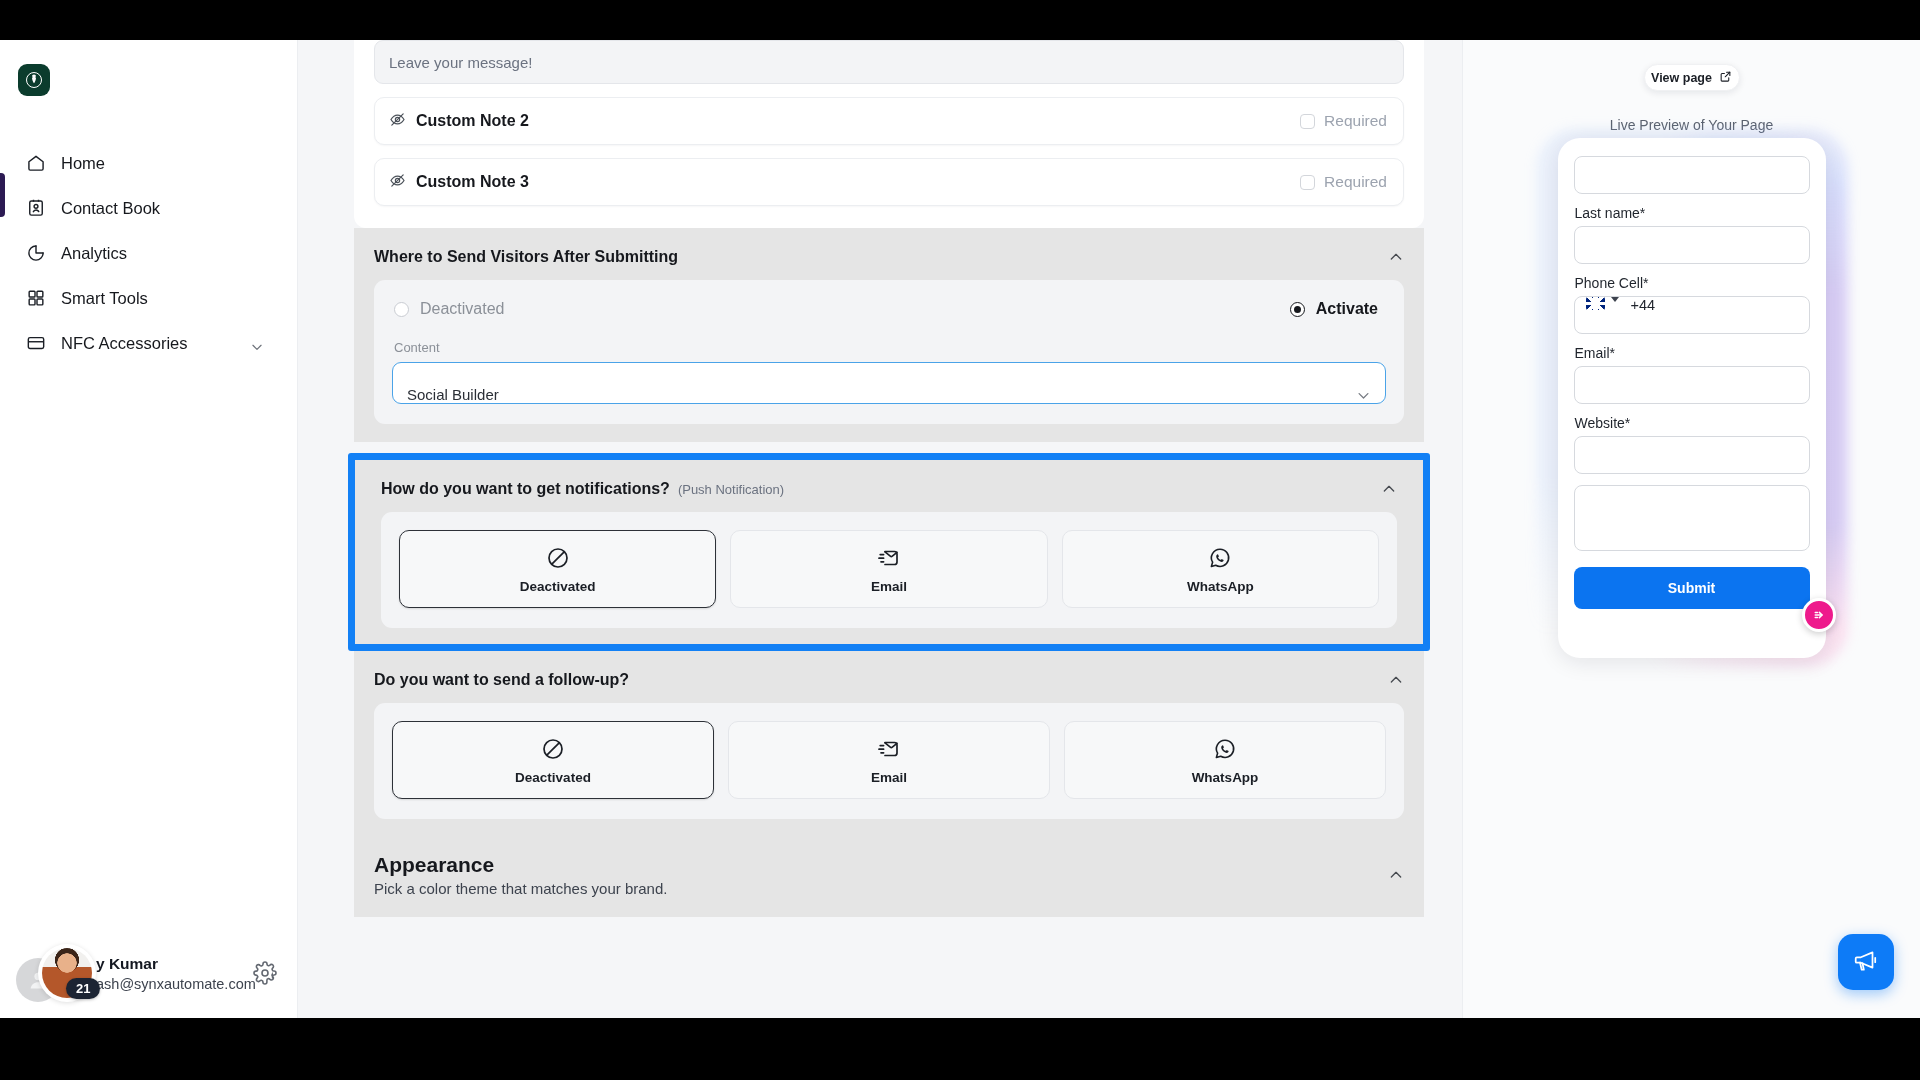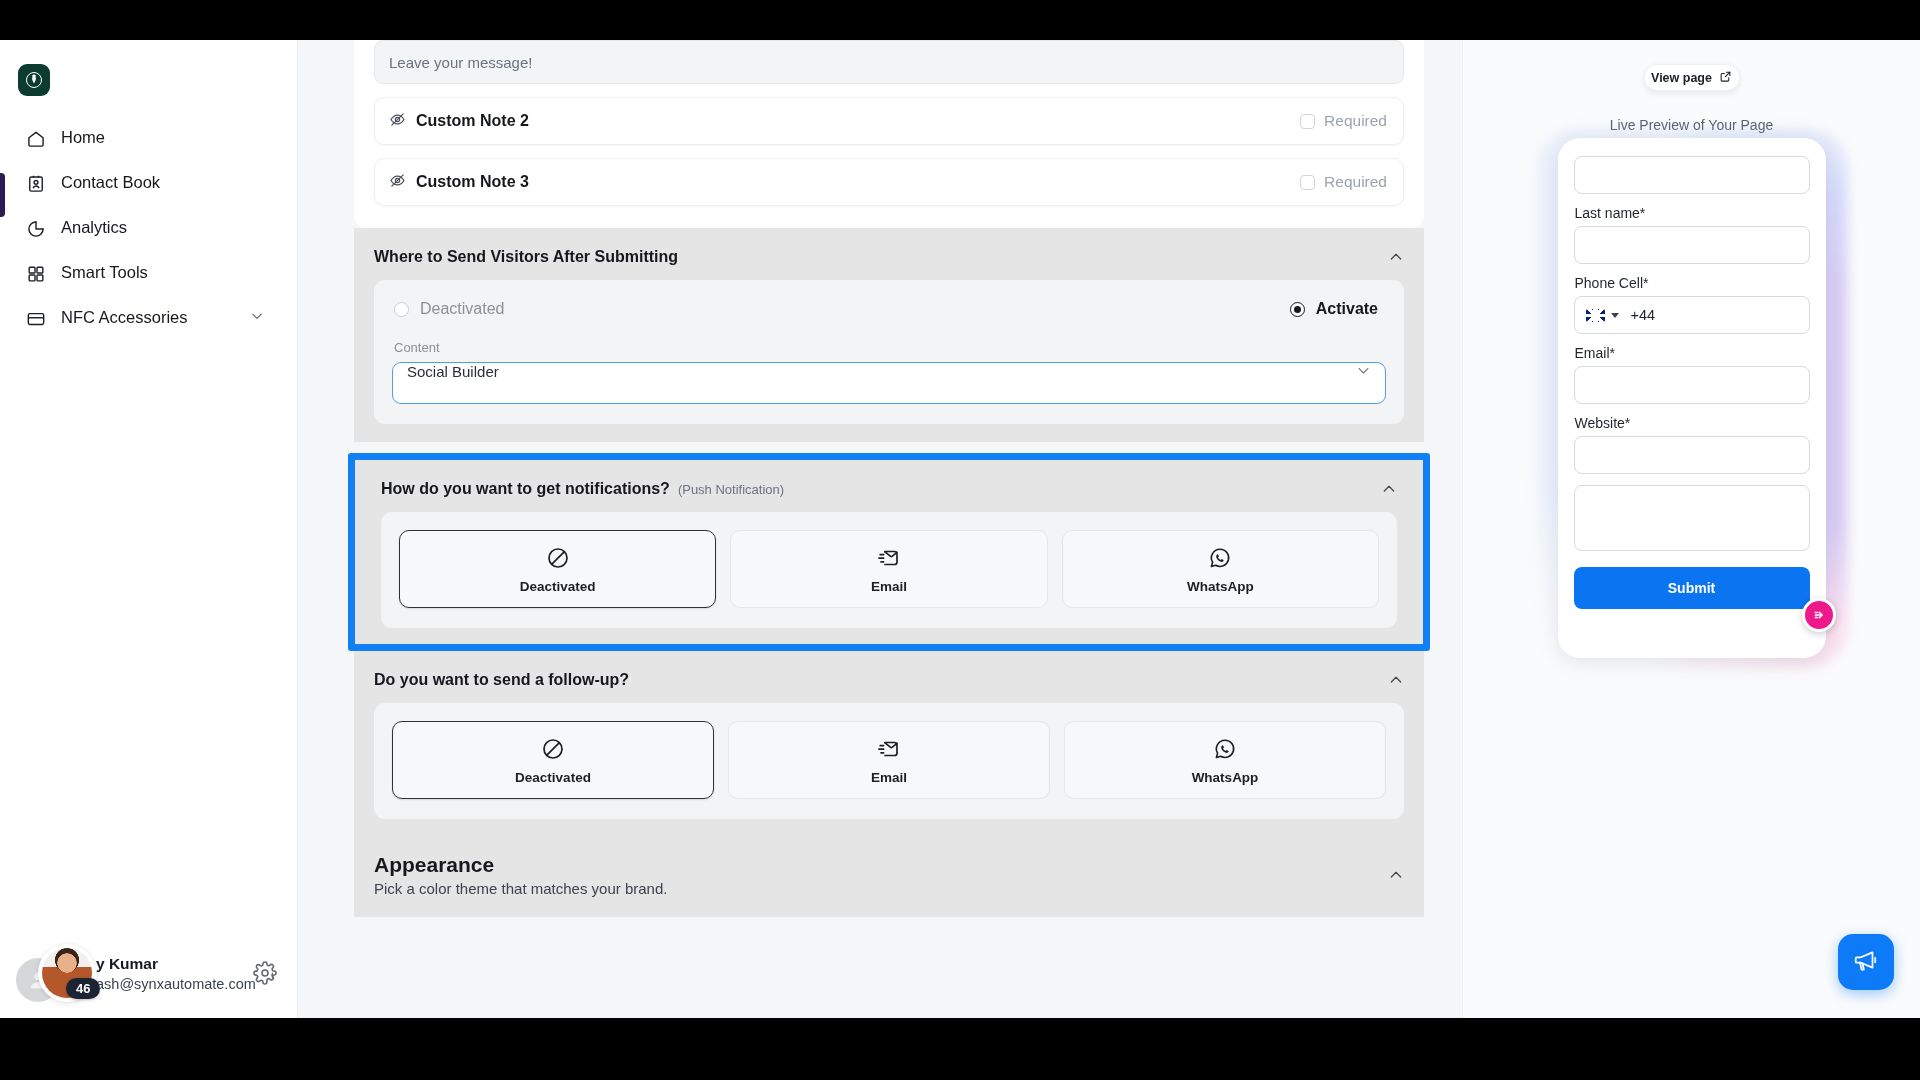--- a/index.html
+++ b/index.html
@@ -28,21 +28,21 @@
   .logo-wrap { padding: 24px 0 0 18px; }
   .logo {
     width: 32px; height: 32px; border-radius: 9px;
     background: #0b3c2d;
     display: flex; align-items: center; justify-content: center;
   }
   .logo svg { display:block; }
 
   .nav { margin-top: 32px; position: relative; }
   .nav-item {
-    display: flex; align-items: flex-start; gap: 15px;
+    display: flex; align-items: flex-end; gap: 15px;
     height: 45px; margin: 0 19px 0 11px;
     padding: 0 14px;
     border-radius: 9px;
     color: #16181d;
     font-size: 16.5px;
     cursor: pointer;
     position: relative;
   }
   .nav-item.active { background: #f1f2f4; font-weight: 600; }
   .nav-item .ico { width: 21px; height: 21px; display:flex; align-items:center; justify-content:center; flex: 0 0 21px; }
@@ -148,21 +148,21 @@
   .radio-opt { display: flex; align-items: center; gap: 11px; font-size: 16px; color: #8b9098; }
   .radio-opt.sel { color: #16181d; font-weight: 700; }
   .rad { width: 15px; height: 15px; border-radius: 50%; border: 1.5px solid #c9ccd2; background: #fff; }
   .rad.on { border-color: #16181d; background: #fff; position: relative; }
   .rad.on::after { content:""; position:absolute; left:3px; top:3px; width:7px; height:7px; border-radius:50%; background:#16181d; }
 
   .field-label { font-size: 13px; color: #8b9098; margin: 22px 0 7px 2px; }
   .select {
     height: 42px; background: #fff;
     border: 1.6px solid #4aa3e8; border-radius: 9px;
-    display: flex; align-items: flex-start; justify-content: space-between;
+    display: flex; align-items: flex-end; justify-content: space-between;
     padding: 0 14px; font-size: 15px; color: #2b2f36;
   }
   .select .chev { width: 15px; height: 15px; opacity: .7; }
 
   
   .choices { display: flex; gap: 14px; }
   .choice {
     flex: 1; height: 78px;
     background: #f7f8f9; border: 1px solid #e4e6ea;
     border-radius: 10px;
@@ -221,21 +221,21 @@
   }
   .phone {
     position: absolute; inset: 0;
     background: #fff; border-radius: 22px;
     box-shadow: 0 4px 22px rgba(16,24,40,.10);
     padding: 18px 16px 0 16px;
     overflow: hidden;
   }
   .p-input {
     height: 38px; border: 1px solid #d6d9de; border-radius: 8px; background: #fff;
-    display: flex; align-items: center; padding: 0 11px;
+    display: flex; align-items: flex-start; padding: 0 11px;
   }
   .p-label { font-size: 14px; color: #1f242c; margin: 11px 0 5px 1px; }
   .p-textarea { height: 66px; border: 1px solid #d6d9de; border-radius: 8px; background: #fff; margin-top: 11px; }
   .flag {
     width: 19px; height: 13px; border-radius: 2px; flex: 0 0 19px;
     background:
       linear-gradient(45deg, transparent 43%, #fff 43% 57%, transparent 57%),
       linear-gradient(-45deg, transparent 43%, #fff 43% 57%, transparent 57%),
       linear-gradient(0deg, transparent 38%, #fff 38% 62%, transparent 62%),
       linear-gradient(90deg, transparent 38%, #fff 38% 62%, transparent 62%),
@@ -350,21 +350,21 @@
       <div class="avatar-stack">
         <div class="avatar-ghost">
           <svg width="24" height="24" viewBox="0 0 24 24" fill="#f2f3f4">
               <circle cx="12" cy="8.4" r="3.6"></circle>
               <path d="M4.6 20.5c.5-4 3.7-6.3 7.4-6.3s6.9 2.3 7.4 6.3z"></path>
             </svg>
         </div>
         <div class="avatar-main">
           <div class="avatar-img"></div>
         </div>
-        <div class="badge31">46</div>
+        <div class="badge31">21</div>
       </div>
       <div class="profile-text">
         <div class="profile-name">y Kumar</div>
         <div class="profile-mail">ash@synxautomate.com</div>
       </div>
       <div class="gear-btn">
         <svg width="24" height="24" viewBox="0 0 24 24" fill="none" stroke="#3d434e" stroke-width="1.6">
             <circle cx="12" cy="12" r="3"></circle>
             <path d="M19.2 13.5a1.6 1.6 0 0 0 .3 1.8l.1.1a2 2 0 1 1-2.8 2.8l-.1-.1a1.6 1.6 0 0 0-1.8-.3 1.6 1.6 0 0 0-1 1.5V21a2 2 0 1 1-4 0v-.1a1.6 1.6 0 0 0-1-1.5 1.6 1.6 0 0 0-1.8.3l-.1.1a2 2 0 1 1-2.8-2.8l.1-.1a1.6 1.6 0 0 0 .3-1.8 1.6 1.6 0 0 0-1.5-1H3a2 2 0 1 1 0-4h.1a1.6 1.6 0 0 0 1.5-1 1.6 1.6 0 0 0-.3-1.8l-.1-.1a2 2 0 1 1 2.8-2.8l.1.1a1.6 1.6 0 0 0 1.8.3H9a1.6 1.6 0 0 0 1-1.5V3a2 2 0 1 1 4 0v.1a1.6 1.6 0 0 0 1 1.5 1.6 1.6 0 0 0 1.8-.3l.1-.1a2 2 0 1 1 2.8 2.8l-.1.1a1.6 1.6 0 0 0-.3 1.8V9a1.6 1.6 0 0 0 1.5 1H21a2 2 0 1 1 0 4h-.1a1.6 1.6 0 0 0-1.5 1z"></path>
           </svg>

